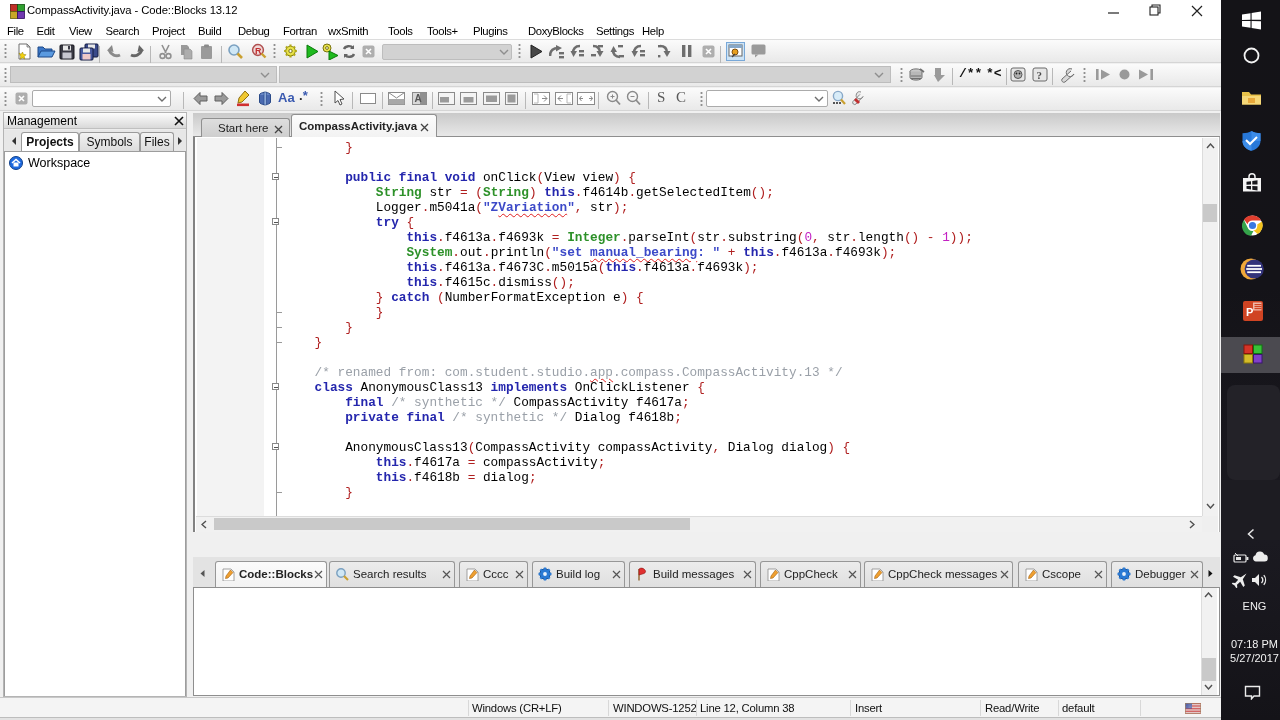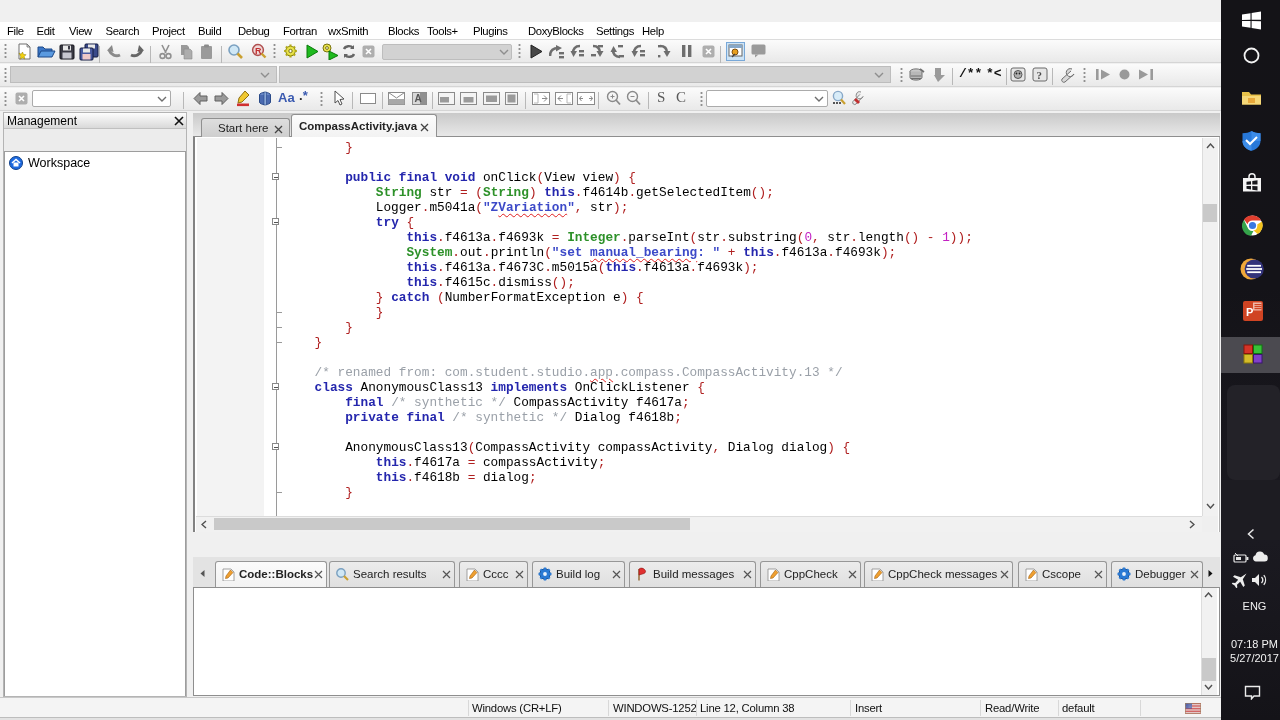--- a/index.html
+++ b/index.html
@@ -43,31 +43,48 @@
 
 #logs{position:absolute;left:193px;top:540px;width:1027px;height:157px;}
 #logshead{position:absolute;left:0;top:0;width:1027px;height:17px;background:linear-gradient(#fcfcfc,#dedede);border:1px solid #c2c2c2;font-size:11.5px;color:#000;}
 #logstabs{position:absolute;left:0;top:17px;width:1027px;height:30px;background:#e3e3e3;}
 .ltab{position:absolute;top:4px;height:36px;border:1px solid #979797;border-bottom:none;border-radius:3px 3px 0 0;font-size:11.5px;color:#222;}
 #logswhite{position:absolute;left:0;top:47px;width:1027px;height:109px;background:#ffffff;border:1px solid #8e8e8e;}
 .sbar{position:absolute;background:#f1f1f1;}
 .sthumb{position:absolute;background:#c9c9c9;}
 </style></head><body>
 <div id="win">
+<div id="title">
+<div class="abs" style="left:10px;top:4px;width:15px;height:15px;">
+        <svg width="15" height="15" viewBox="0 0 15 15">
+          <rect x="0.5" y="0.5" width="7" height="7" fill="#c03028" stroke="#601008" stroke-width="0.8"></rect>
+          <rect x="7.5" y="0.5" width="7" height="7" fill="#30a030" stroke="#105010" stroke-width="0.8"></rect>
+          <rect x="0.5" y="7.5" width="7" height="7" fill="#c8a828" stroke="#686008" stroke-width="0.8"></rect>
+          <rect x="7.5" y="7.5" width="7" height="7" fill="#7038b0" stroke="#301060" stroke-width="0.8"></rect>
+        </svg>
+      </div>
+<div class="t">CompassActivity.java - Code::Blocks 13.12</div>
+<svg class="abs" style="left:1104px;top:2px;" width="110" height="18" viewBox="0 0 110 18">
+        <line x1="4" y1="11" x2="15" y2="11" stroke="#222" stroke-width="1.2"></line>
+        <rect x="46" y="5" width="8" height="8" fill="none" stroke="#222" stroke-width="1.1"></rect>
+        <path d="M48 5 v-2 h8 v8 h-2" fill="none" stroke="#222" stroke-width="1.1"></path>
+        <path d="M88 4 l10 10 M98 4 l-10 10" stroke="#222" stroke-width="1.2"></path>
+      </svg>
+</div>
 <div id="menu">
 <span style="left:7px;">File</span>
 <span style="left:36.5px;">Edit</span>
 <span style="left:69px;">View</span>
 <span style="left:105.5px;">Search</span>
 <span style="left:152px;">Project</span>
 <span style="left:198px;">Build</span>
 <span style="left:238px;">Debug</span>
 <span style="left:283px;">Fortran</span>
 <span style="left:328px;">wxSmith</span>
-<span style="left:388px;">Blocks</span>
+<span style="left:388px;">Tools</span>
 <span style="left:427px;">Tools+</span>
 <span style="left:473px;">Plugins</span>
 <span style="left:528px;">DoxyBlocks</span>
 <span style="left:596px;">Settings</span>
 <span style="left:642px;">Help</span>
 </div>
 <div class="abs" style="left:0;top:39px;width:1221px;height:1px;background:#dcdcdc;"></div>
 <div class="trow" style="top:40px;height:23px;"></div>
 <div class="trow" style="top:64px;height:23px;"></div>
 <div class="trow" style="top:88px;height:23px;"></div>
@@ -493,20 +510,31 @@
         <path d="M5 9 l4 4" stroke="#c03030" stroke-width="3"></path>
       </svg>
     </div>
 <div id="mgmt">
 <div id="mgmthead">
         <div class="abs" style="left:3px;top:1px;font-size:12px;color:#000;">Management</div>
         <svg class="abs" style="left:170px;top:3px;" width="10" height="10" viewBox="0 0 10 10">
           <path d="M1 1 l8 8 M9 1 l-8 8" stroke="#111" stroke-width="1.6"></path>
         </svg>
       </div>
+<div id="mgmttabs">
+<svg class="abs" style="left:6px;top:6px;" width="8" height="10" viewBox="0 0 8 10">
+          <path d="M6 1 L2 5 6 9 z" fill="#333"></path>
+        </svg>
+<div class="mtab" style="left:17px;width:58px;background:#ffffff;font-weight:bold;padding-top:2px;">Projects</div>
+<div class="mtab" style="left:75px;width:61px;background:linear-gradient(#f2f2f2,#dcdcdc);padding-top:2px;">Symbols</div>
+<div class="mtab" style="left:136px;width:34px;background:linear-gradient(#f2f2f2,#dcdcdc);padding-top:2px;">Files</div>
+<svg class="abs" style="left:172px;top:6px;" width="8" height="10" viewBox="0 0 8 10">
+          <path d="M2 1 L6 5 2 9 z" fill="#333"></path>
+        </svg>
+</div>
 <div id="mgmtwhite">
 <svg class="abs" style="left:4px;top:4px;" width="14" height="14" viewBox="0 0 14 14">
           <circle cx="7" cy="7" r="6.5" fill="#1e6ae0"></circle>
           <circle cx="7" cy="7" r="6.5" fill="none" stroke="#10408a"></circle>
           <path d="M3 7 L7 3.5 11 7" fill="none" stroke="#fff" stroke-width="1.6"></path>
           <rect x="4.5" y="6.5" width="5" height="4" fill="#fff"></rect>
         </svg>
 <div class="abs" style="left:23px;top:4px;font-size:12.5px;color:#000;">Workspace</div>
 </div>
 </div>

